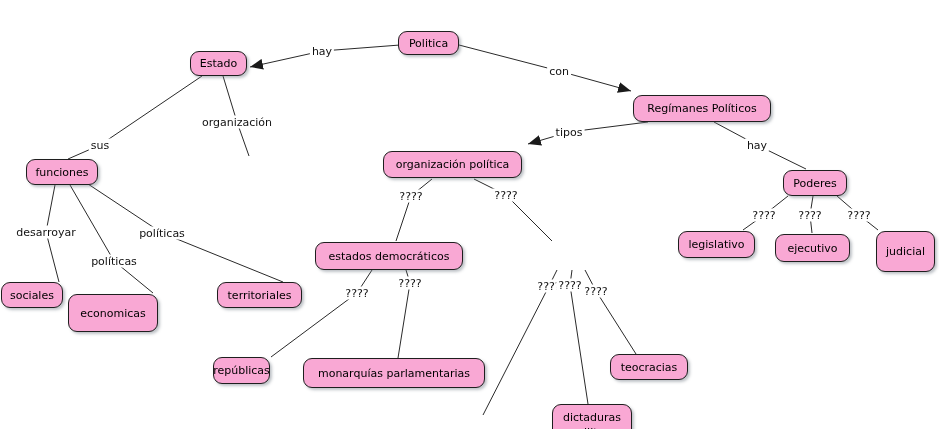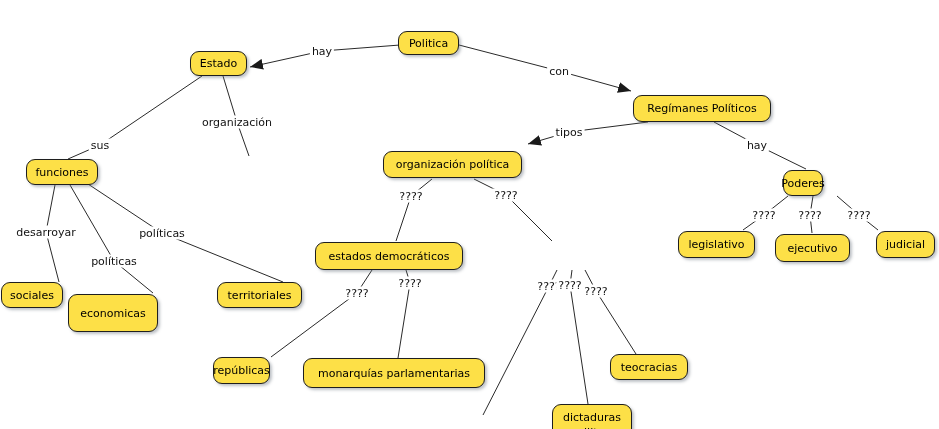--- a/index.html
+++ b/index.html
@@ -6,21 +6,21 @@
   .canvas {
     position:relative; width:939px; height:429px; background:#ffffff;
     font-family:"DejaVu Sans","Liberation Sans",sans-serif; overflow:hidden;margin-top:29px;
   }
   .edges { position:absolute; left:0; top:0; }
   .edges polyline { fill:none; stroke:#2a2a2a; stroke-width:1; }
   .node {
     position:absolute; box-sizing:border-box;
     display:flex; align-items:center; justify-content:center;
     text-align:right; white-space:pre;
-    background:#fde047; border:1px solid #1f1f1f; border-radius:9px;
+    background:#f9a8d4; border:1px solid #1f1f1f; border-radius:9px;
     box-shadow:2px 2px 3px rgba(110,120,130,0.45);
     font-size:11px; line-height:15px; color:#000;
     padding:1px 4px;
   }
   .elabel {
     position:absolute; transform:translate(-50%,-50%);
     background:#ffffff; color:#111111;
     font-size:11px; line-height:13px; padding:0 2px; white-space:nowrap;
   }
 </style>
@@ -74,27 +74,27 @@
   <span class="elabel" style="left:596px;top:262px">????</span>
   <span class="elabel" style="left:764px;top:186px">????</span>
   <span class="elabel" style="left:810px;top:186px">????</span>
   <span class="elabel" style="left:859px;top:186px">????</span>
 
   <div class="node" style="left:398px;top:2px;width:61px;height:24px">Politica</div>
   <div class="node" style="left:190px;top:22px;width:57px;height:25px">Estado</div>
   <div class="node" style="left:26px;top:130px;width:72px;height:26px">funciones</div>
   <div class="node" style="left:633px;top:66px;width:138px;height:27px">Regímanes Políticos</div>
   <div class="node" style="left:383px;top:122px;width:139px;height:27px">organización política</div>
-  <div class="node" style="left:783px;top:141px;width:40px;height:26px">Poderes</div>
+  <div class="node" style="left:783px;top:141px;width:64px;height:26px">Poderes</div>
   <div class="node" style="left:1px;top:253px;width:62px;height:26px">sociales</div>
   <div class="node" style="left:68px;top:265px;width:90px;height:38px">economicas</div>
   <div class="node" style="left:217px;top:253px;width:85px;height:26px">territoriales</div>
   <div class="node" style="left:315px;top:213px;width:148px;height:28px">estados democráticos</div>
   <div class="node" style="left:678px;top:202px;width:77px;height:27px">legislativo</div>
   <div class="node" style="left:775px;top:205px;width:75px;height:28px">ejecutivo</div>
-  <div class="node" style="left:876px;top:202px;width:59px;height:27px">judicial</div>
+  <div class="node" style="left:876px;top:202px;width:59px;height:41px">judicial</div>
   <div class="node" style="left:213px;top:328px;width:57px;height:27px">repúblicas</div>
   <div class="node" style="left:303px;top:329px;width:182px;height:30px">monarquías parlamentarias</div>
   <div class="node" style="left:552px;top:375px;width:80px;height:42px">dictaduras
 militares</div>
   <div class="node" style="left:610px;top:325px;width:78px;height:26px">teocracias</div>
 
 </div>
 
 </body></html>

